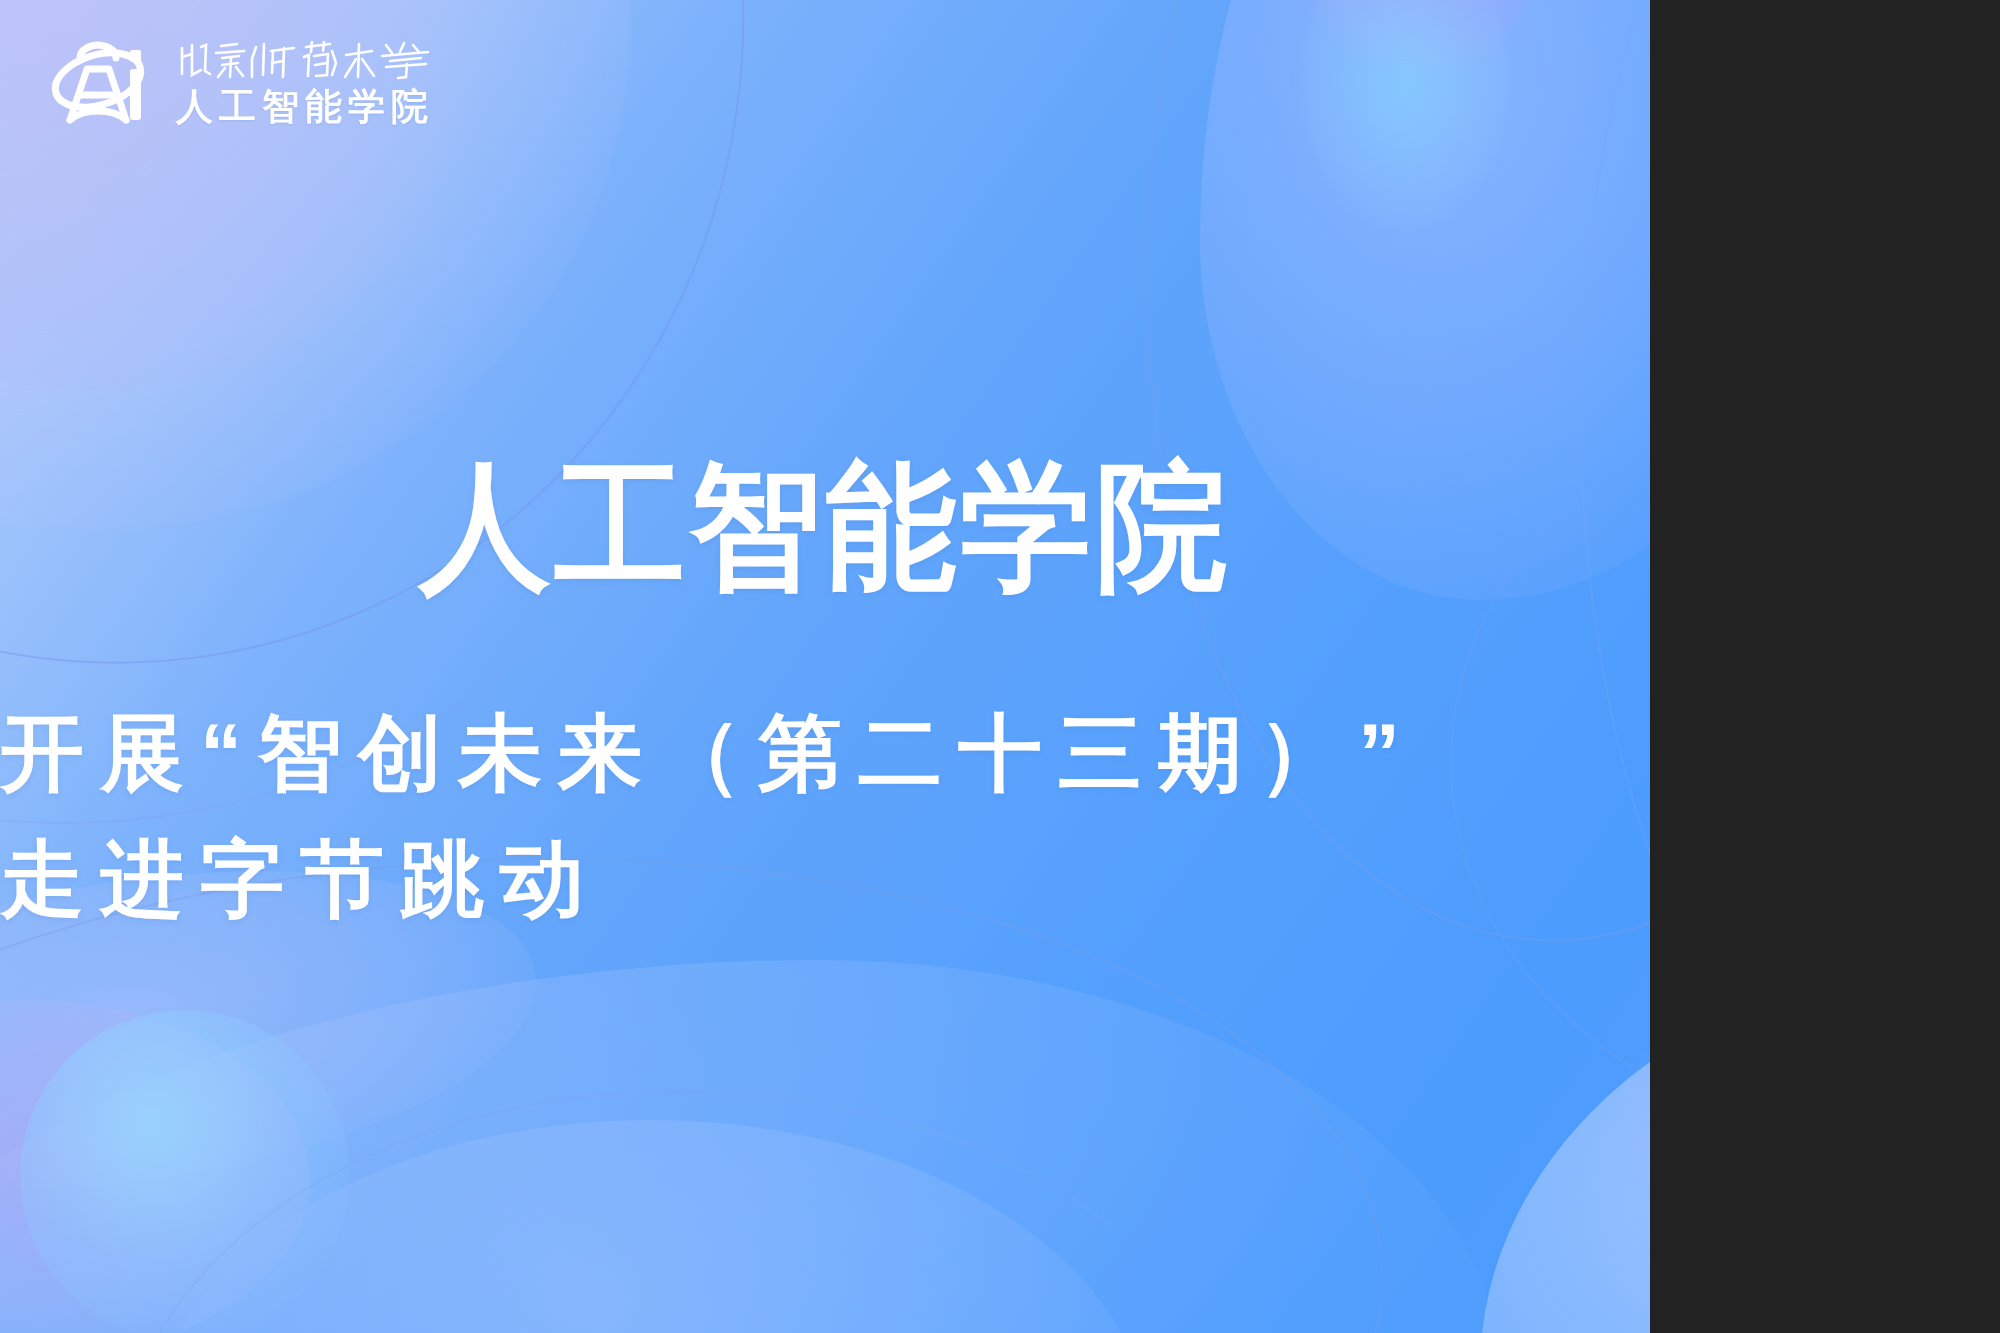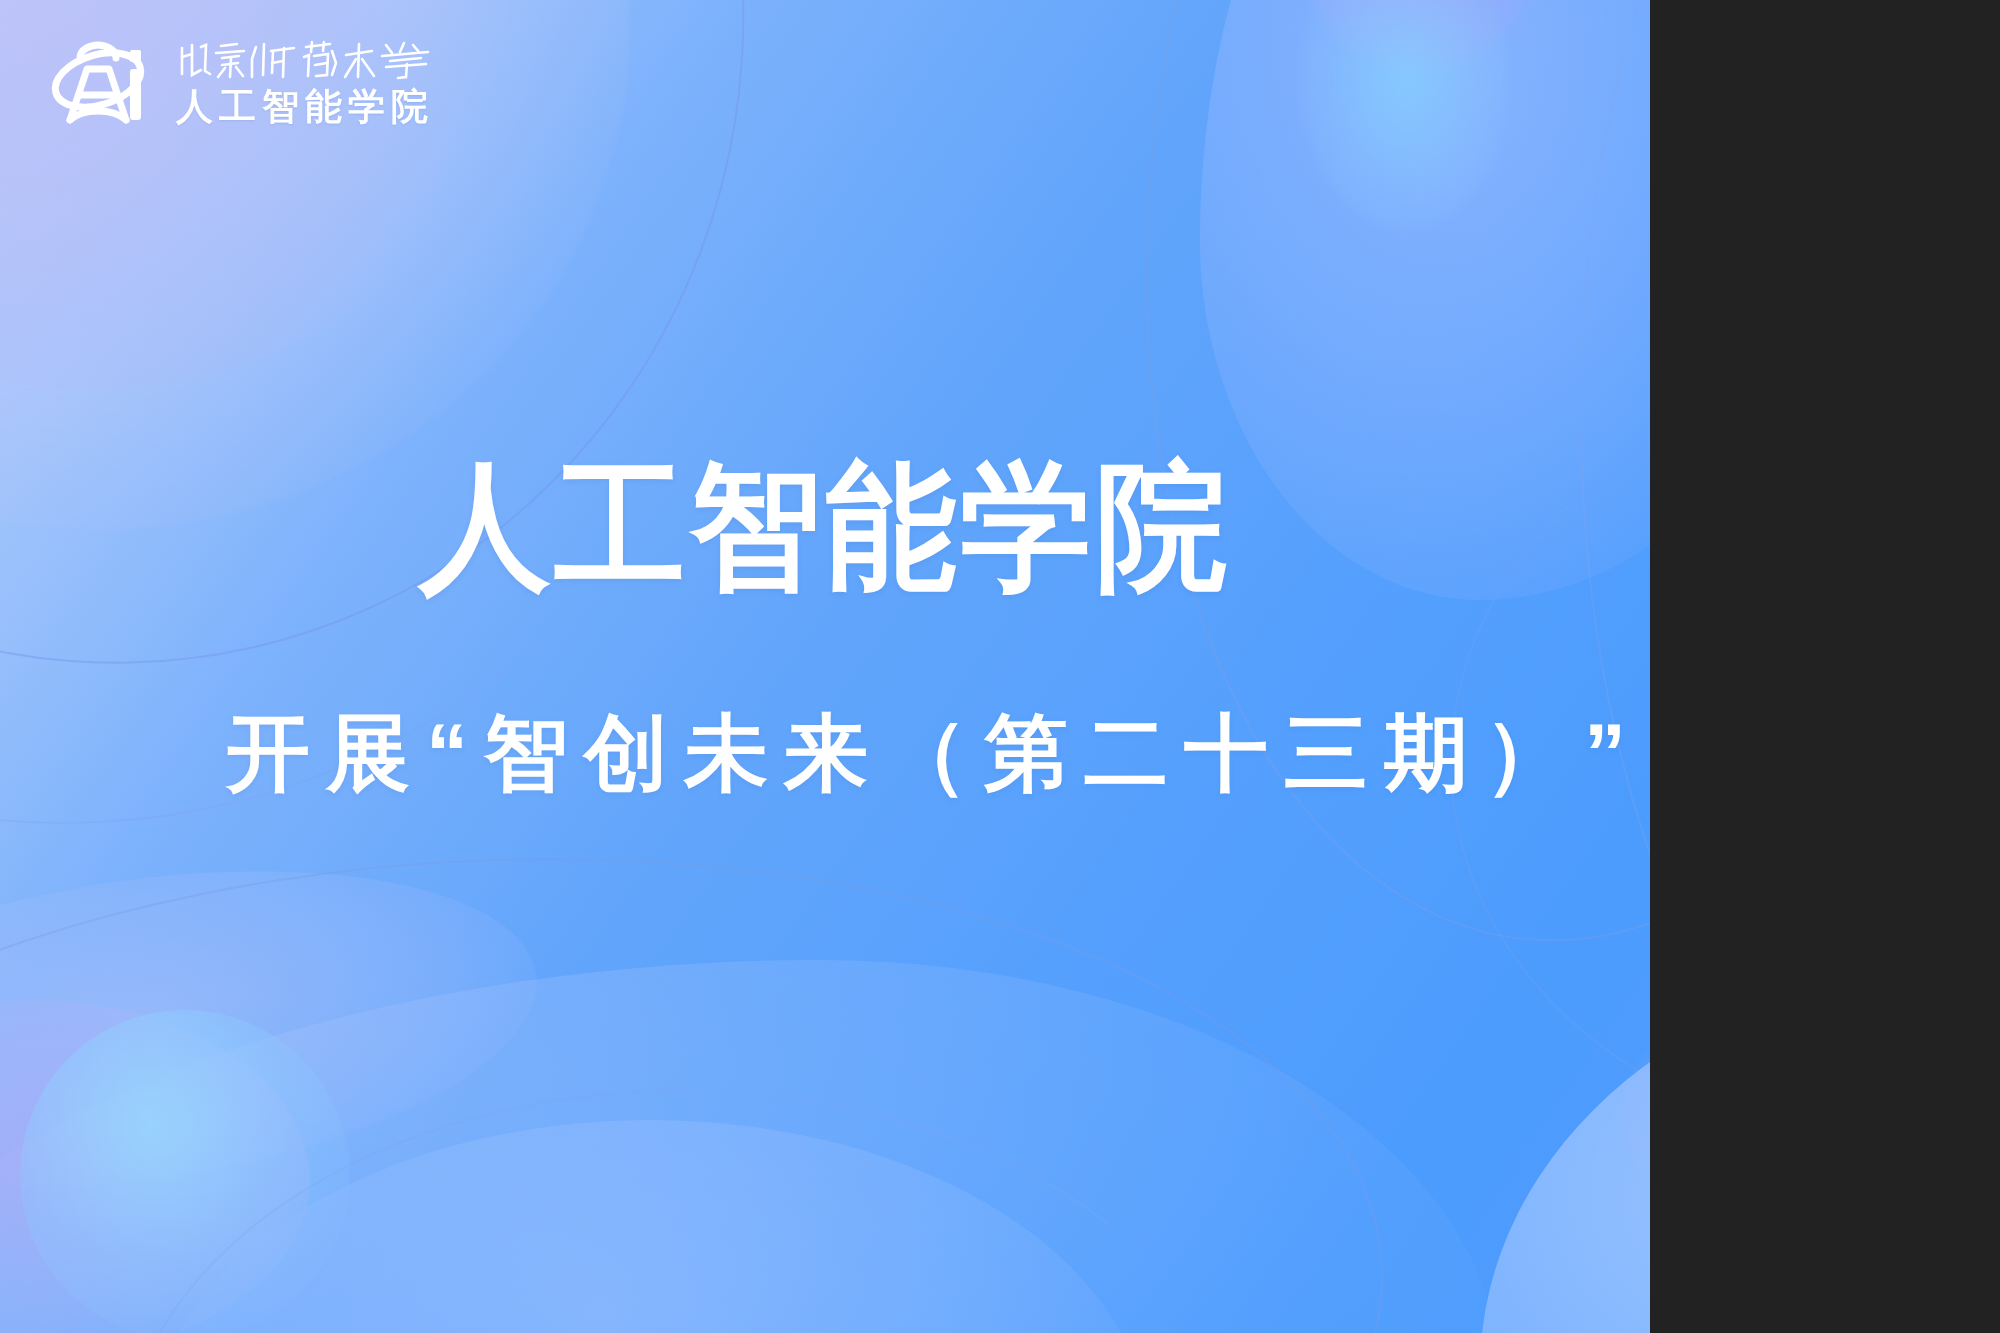--- a/index.html
+++ b/index.html
@@ -177,21 +177,21 @@
     letter-spacing:4px;
     line-height:150px;
     white-space:nowrap;
     z-index:6;
     font-stretch:condensed;
     transform:scaleX(.94);
     text-shadow:0 2px 6px rgba(60,110,195,.16);
   }
   .sub-block{
     position:absolute;left:0;right:8px;top:690px;
-    text-align:right;z-index:6;
+    text-align:left;z-index:6;
   }
   .sub-line{
     color:#ffffff;
     font-size:84px;
     font-weight:700;
     letter-spacing:16px;
     line-height:126px;
     white-space:nowrap;
     text-shadow:0 2px 5px rgba(60,110,195,.14);
   }
@@ -290,15 +290,16 @@
         </svg>
       </span>
       <span class="logo-cn-bot">人工智能学院</span>
     </span>
   </div>
 
   <h1 class="main-title">人工智能学院</h1>
 
   <div class="sub-block">
     <div class="sub-line">开展“智创未来（第二十三期）”</div>
+    <div class="sub-line">走进字节跳动</div>
   </div>
 
 </div>
 
 </body></html>

